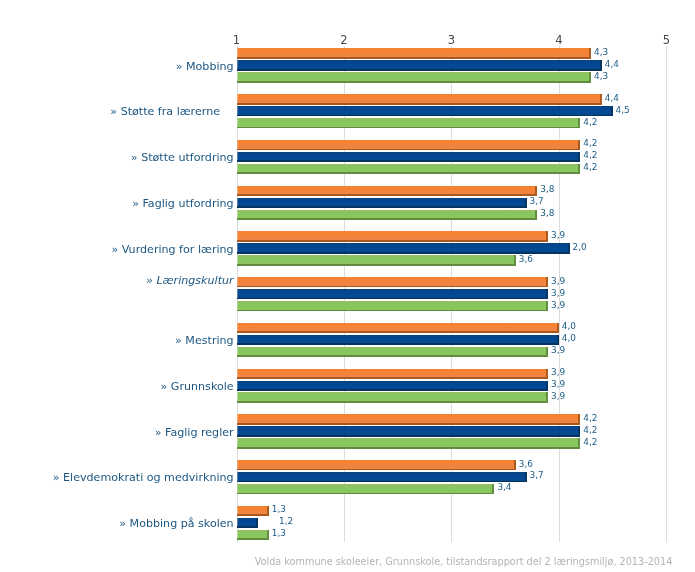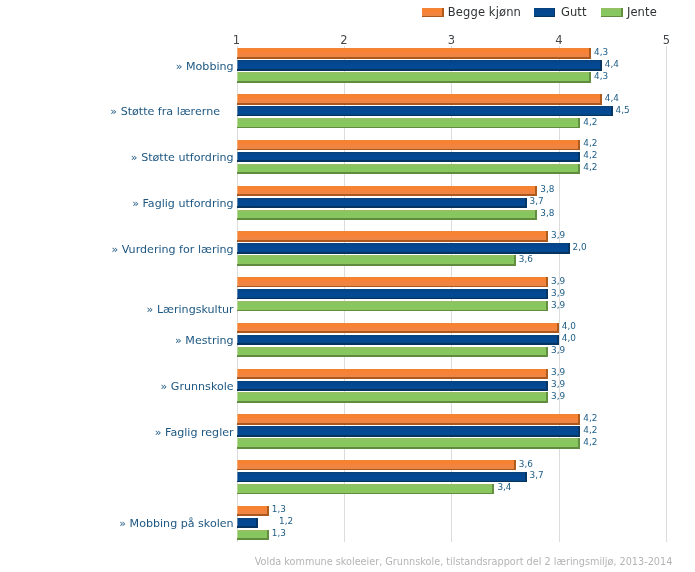--- a/index.html
+++ b/index.html
@@ -34,43 +34,20 @@
   .bar .hl{position:absolute;left:0;top:0;width:1px;bottom:1.75px;}
   .val{position:absolute;font-size:8.9px;line-height:8.9px;color:#1d5c85;white-space:nowrap;}
 
   #caption{position:absolute;left:0;top:557px;width:927px;text-align:center;
            font-size:9.7px;line-height:9.7px;color:#b4b4b4;}
 </style>
 </head>
 <body>
 
 <div id="root">
-  <div id="legend">
-      <div class="lg-item" style="left: 421.8px;">
-        <div class="lg-swatch" style="background: linear-gradient(rgb(238, 132, 57) 0px, rgb(250, 130, 46) 25%, rgb(242, 131, 64) 60%, rgb(232, 136, 63) 100%);">
-          <div class="sw-bot" style="background:#ac571d"></div>
-          <div class="sw-cap" style="background:#ae5b1e"></div>
-        </div>
-        <div class="lg-label" style="left: 26px;">Begge kjønn</div>
-      </div>
-      <div class="lg-item" style="left: 533.6px;">
-        <div class="lg-swatch" style="background: linear-gradient(rgb(11, 66, 121) 0px, rgb(2, 70, 143) 25%, rgb(4, 72, 147) 60%, rgb(4, 70, 127) 100%);">
-          <div class="sw-bot" style="background:#063461"></div>
-          <div class="sw-cap" style="background:#063764"></div>
-        </div>
-        <div class="lg-label" style="left: 27.3px;">Gutt</div>
-      </div>
-      <div class="lg-item" style="left: 601px;">
-        <div class="lg-swatch" style="background: linear-gradient(rgb(151, 191, 103) 0px, rgb(139, 196, 95) 25%, rgb(133, 200, 95) 60%, rgb(143, 199, 94) 100%);">
-          <div class="sw-bot" style="background:#5f8c3f"></div>
-          <div class="sw-cap" style="background:#628f41"></div>
-        </div>
-        <div class="lg-label" style="left: 25.9px;">Jente</div>
-      </div>
-    </div>
   <div id="plot">
       <div class="gridline" style="left: 237px; top: 46px; height: 496px;"></div>
       <div class="tick" style="left: 226.5px; top: 34.5px; width: 20px; text-align: center;">1</div>
       <div class="gridline" style="left: 344px; top: 46px; height: 496px;"></div>
       <div class="tick" style="left: 333.95px; top: 34.5px; width: 20px; text-align: center;">2</div>
       <div class="gridline" style="left: 451px; top: 46px; height: 496px;"></div>
       <div class="tick" style="left: 441.4px; top: 34.5px; width: 20px; text-align: center;">3</div>
       <div class="gridline" style="left: 559px; top: 46px; height: 496px;"></div>
       <div class="tick" style="left: 548.85px; top: 34.5px; width: 20px; text-align: center;">4</div>
       <div class="gridline" style="left: 666px; top: 46px; height: 496px;"></div>
@@ -178,21 +155,21 @@
         <div class="hl" style="background:#5c84ab"></div>
       </div>
       <div class="val" style="left: 572.595px; top: 242.82px;">2,0</div>
       <div class="bar" style="left: 236.5px; top: 255.27px; width: 279.37px;">
         <div class="face" style="background:linear-gradient(to bottom,#97bf67 0,#8bc45f 22%,#85c85f 48%,#8ac65e 70%,#8fc75e 100%)"></div>
         <div class="shadow" style="background:#5f8c3f"></div>
         <div class="cap" style="background:#628f41"></div>
         <div class="hl" style="background:#b5d795"></div>
       </div>
       <div class="val" style="left: 518.87px; top: 254.77px;">3,6</div>
-      <div class="cat-label" style="right: 461.4px; top: 304px;">» Læringskultur</div>
+      <div class="cat-label" style="right: 461.4px; top: 275px; font-style: italic;">» Læringskultur</div>
       <div class="bar" style="left: 236.5px; top: 277.1px; width: 311.605px;">
         <div class="face" style="background:linear-gradient(to bottom,#ee8439 0,#fa822e 22%,#f28340 55%,#ee8544 72%,#e8883f 100%)"></div>
         <div class="shadow" style="background:#ac571d"></div>
         <div class="cap" style="background:#ae5b1e"></div>
         <div class="hl" style="background:#f6a96f"></div>
       </div>
       <div class="val" style="left: 551.105px; top: 276.6px;">3,9</div>
       <div class="bar" style="left: 236.5px; top: 289.05px; width: 311.605px;">
         <div class="face" style="background:linear-gradient(to bottom,#0b4279 0,#02468f 22%,#044893 48%,#044a95 62%,#04467f 100%)"></div>
         <div class="shadow" style="background:#063461"></div>
@@ -266,20 +243,21 @@
         <div class="hl" style="background:#5c84ab"></div>
       </div>
       <div class="val" style="left: 583.34px; top: 425.74px;">4,2</div>
       <div class="bar" style="left: 236.5px; top: 438.19px; width: 343.84px;">
         <div class="face" style="background:linear-gradient(to bottom,#97bf67 0,#8bc45f 22%,#85c85f 48%,#8ac65e 70%,#8fc75e 100%)"></div>
         <div class="shadow" style="background:#5f8c3f"></div>
         <div class="cap" style="background:#628f41"></div>
         <div class="hl" style="background:#b5d795"></div>
       </div>
       <div class="val" style="left: 583.34px; top: 437.69px;">4,2</div>
+      <div class="cat-label" style="right: 461.4px; top: 472.32px;">» Elevdemokrati og medvirkning</div>
       <div class="bar" style="left: 236.5px; top: 460.02px; width: 279.37px;">
         <div class="face" style="background:linear-gradient(to bottom,#ee8439 0,#fa822e 22%,#f28340 55%,#ee8544 72%,#e8883f 100%)"></div>
         <div class="shadow" style="background:#ac571d"></div>
         <div class="cap" style="background:#ae5b1e"></div>
         <div class="hl" style="background:#f6a96f"></div>
       </div>
       <div class="val" style="left: 518.87px; top: 459.52px;">3,6</div>
       <div class="bar" style="left: 236.5px; top: 471.97px; width: 290.115px;">
         <div class="face" style="background:linear-gradient(to bottom,#0b4279 0,#02468f 22%,#044893 48%,#044a95 62%,#04467f 100%)"></div>
         <div class="shadow" style="background:#063461"></div>

